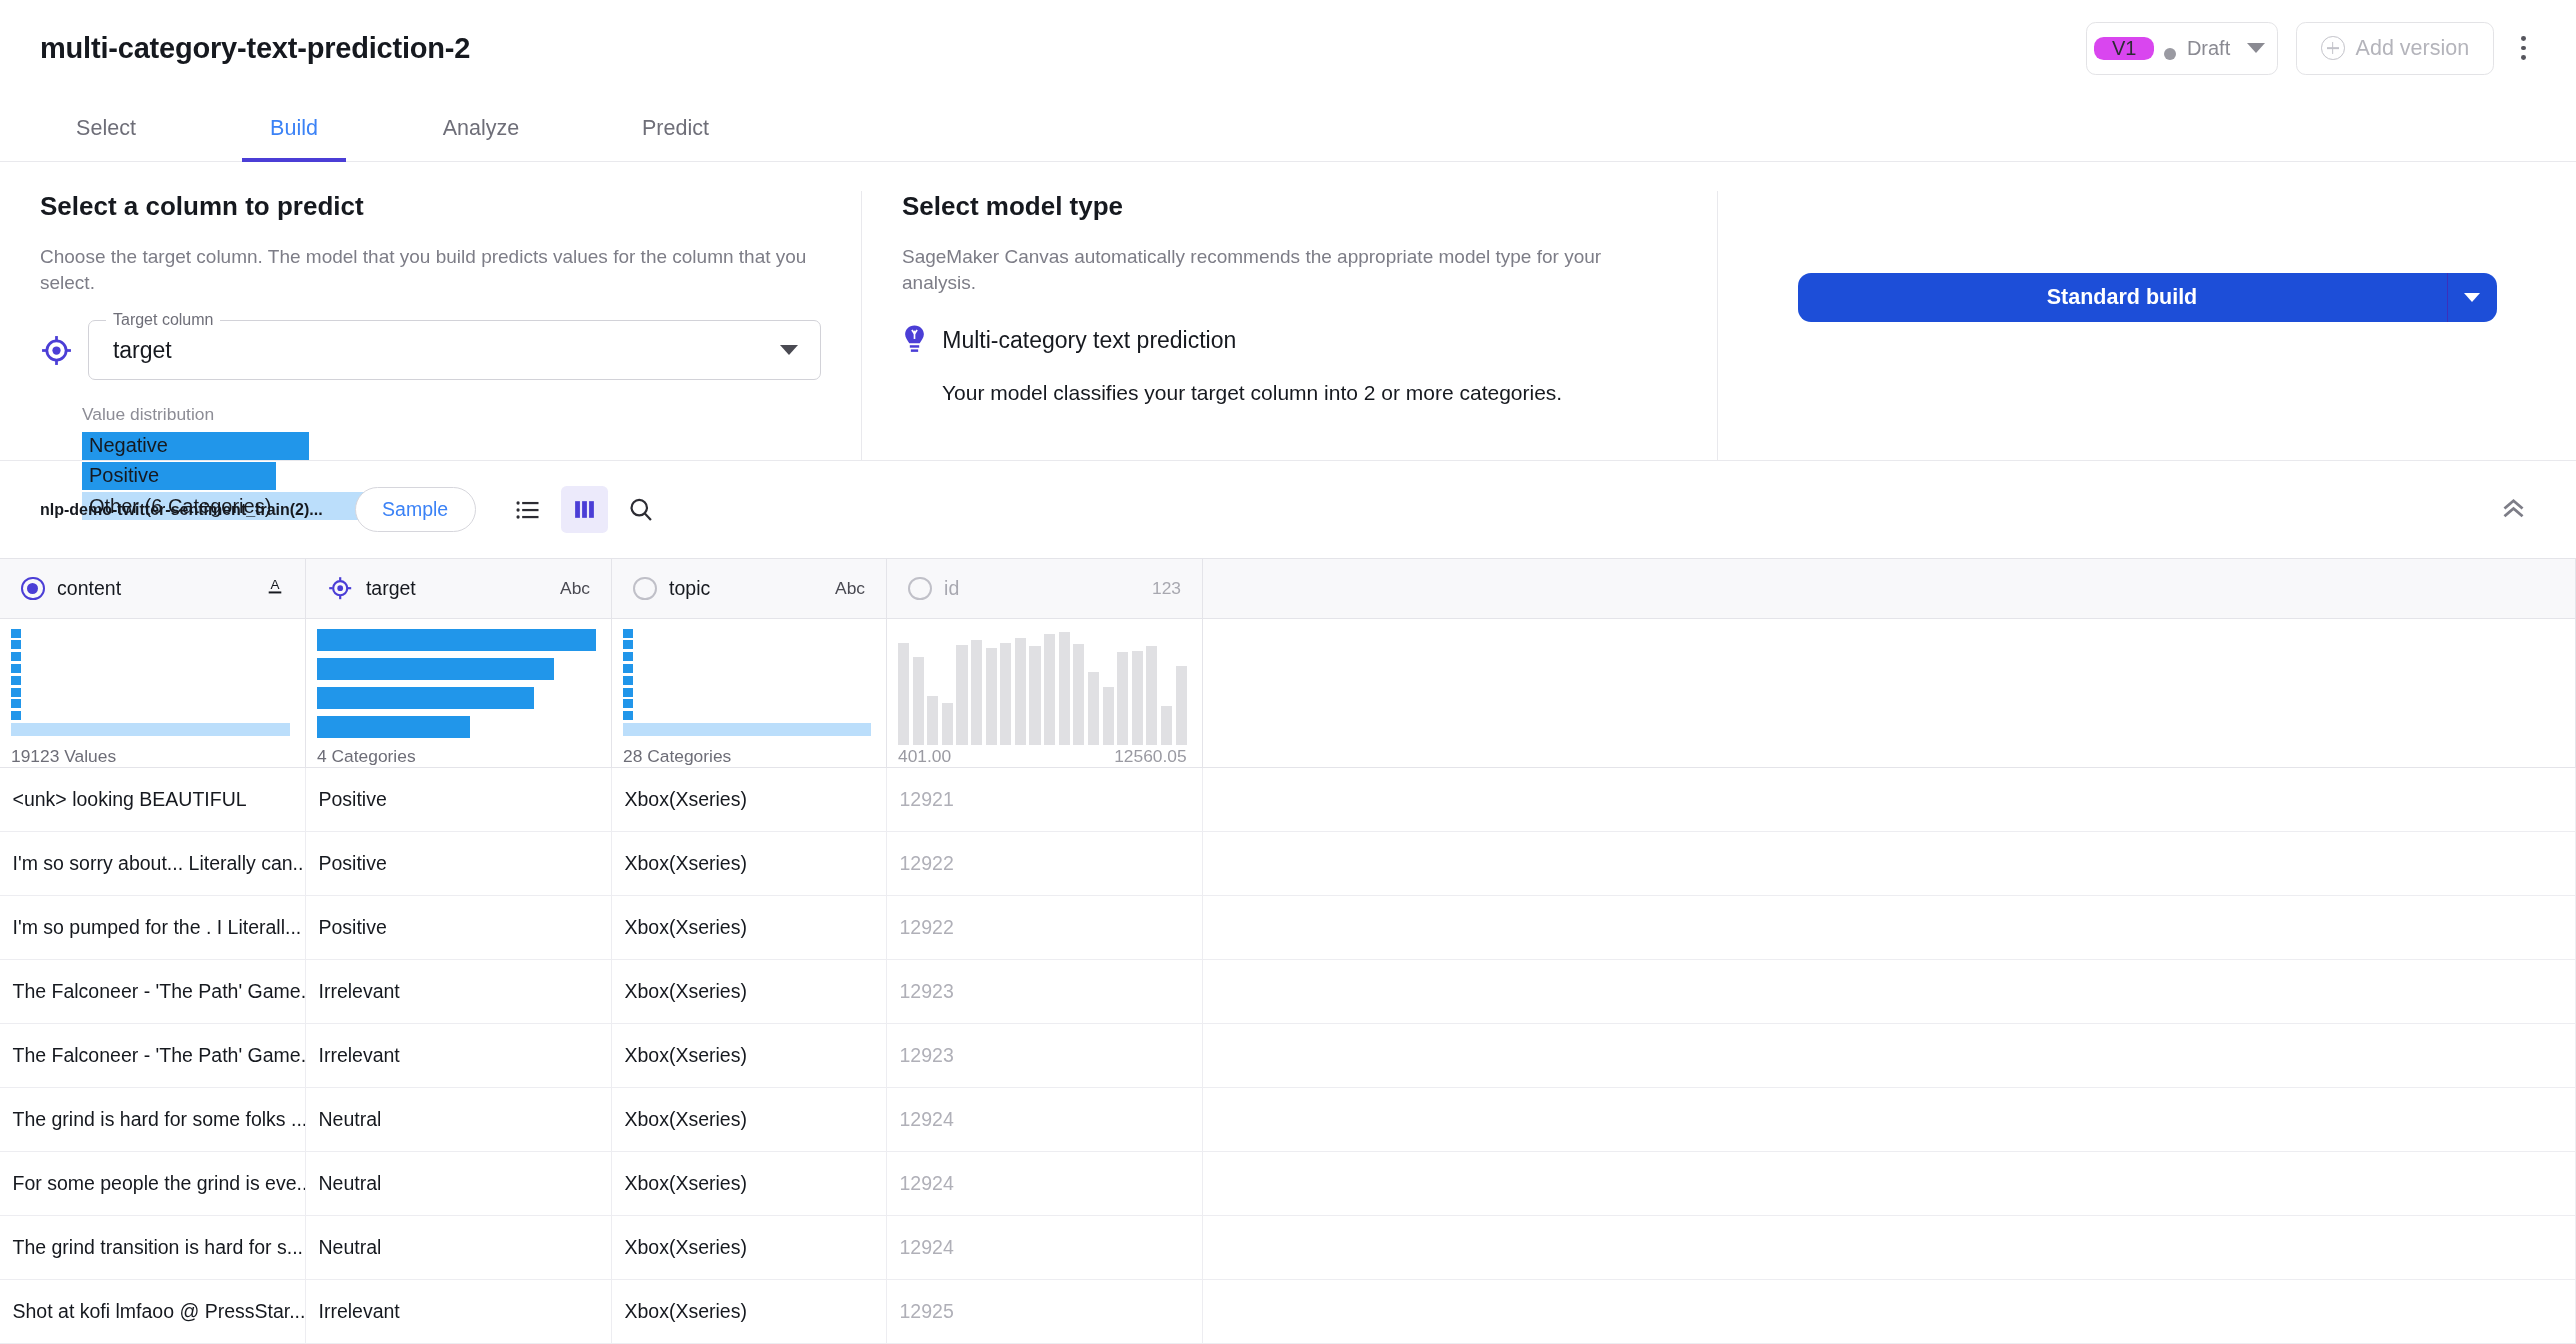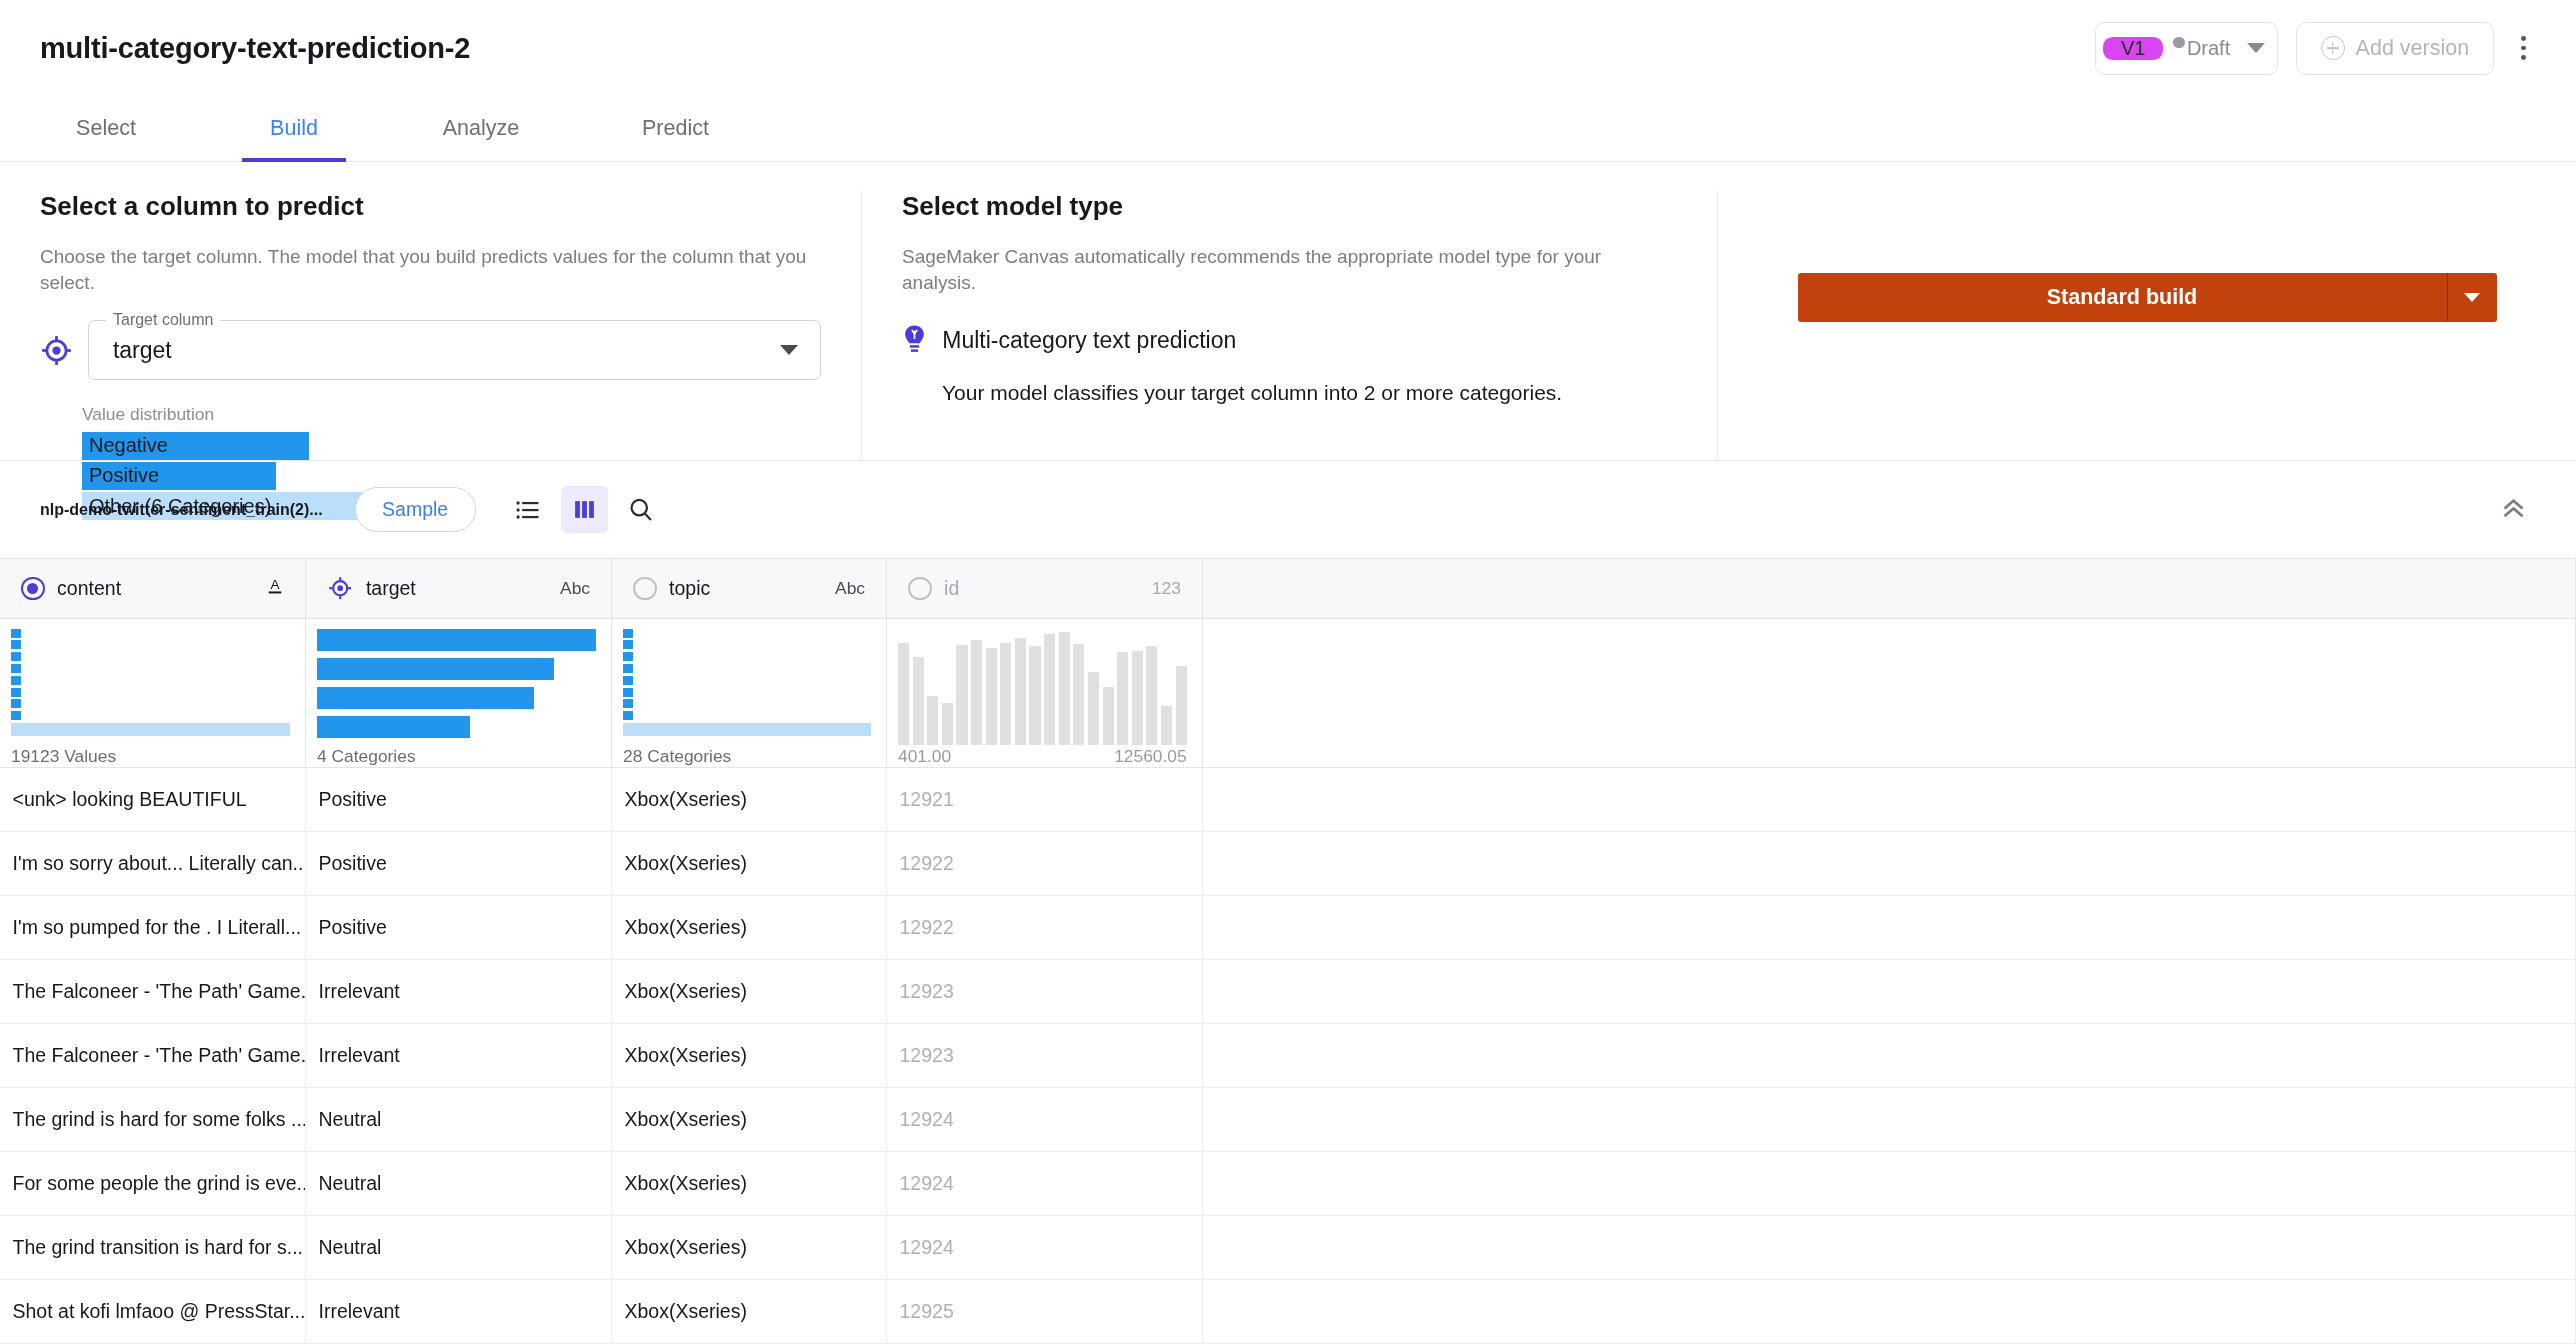--- a/index.html
+++ b/index.html
@@ -42,22 +42,22 @@
   }
   .version-chip {
     background: #d946ef;
     border-radius: 9.7px;
     padding: 0 18px;
     font-size: 20px;
     color: #2c2c33;
   }
   .draft-wrap {
     display: flex;
-    align-items: flex-start;
-    gap: 2px;
+    align-items: flex-end;
+    gap: 11px;
     font-size: 20px;
     color: #8a8a92;
   }
   .dot-status {
     width: 11.8px; height: 11.8px; border-radius: 50%;
     background: #9a9aa2;
     display: inline-block;
   }
   .caret-down {
     width: 0; height: 0;
@@ -222,22 +222,22 @@
     width: 25px; height: 32px;
     flex: 0 0 25px;
   }
   .model-name { font-size: 23px; color: #16191f; }
   .model-desc { font-size: 21px; color: #16191f; margin: 25px 0 0 40px; }
 
   .build-btn {
     width: 699px;
     height: 49px;
     margin-top: 82px;
-    background: #c2410c;
-    border-radius: 3px;
+    background: #1d4ed8;
+    border-radius: 13px;
     display: flex;
     align-items: stretch;
     color: #fff;
     cursor: pointer;
   }
   .build-btn .main {
     flex: 1;
     display: flex; align-items: center; justify-content: center;
     font-size: 21.5px;
     font-weight: bold;

